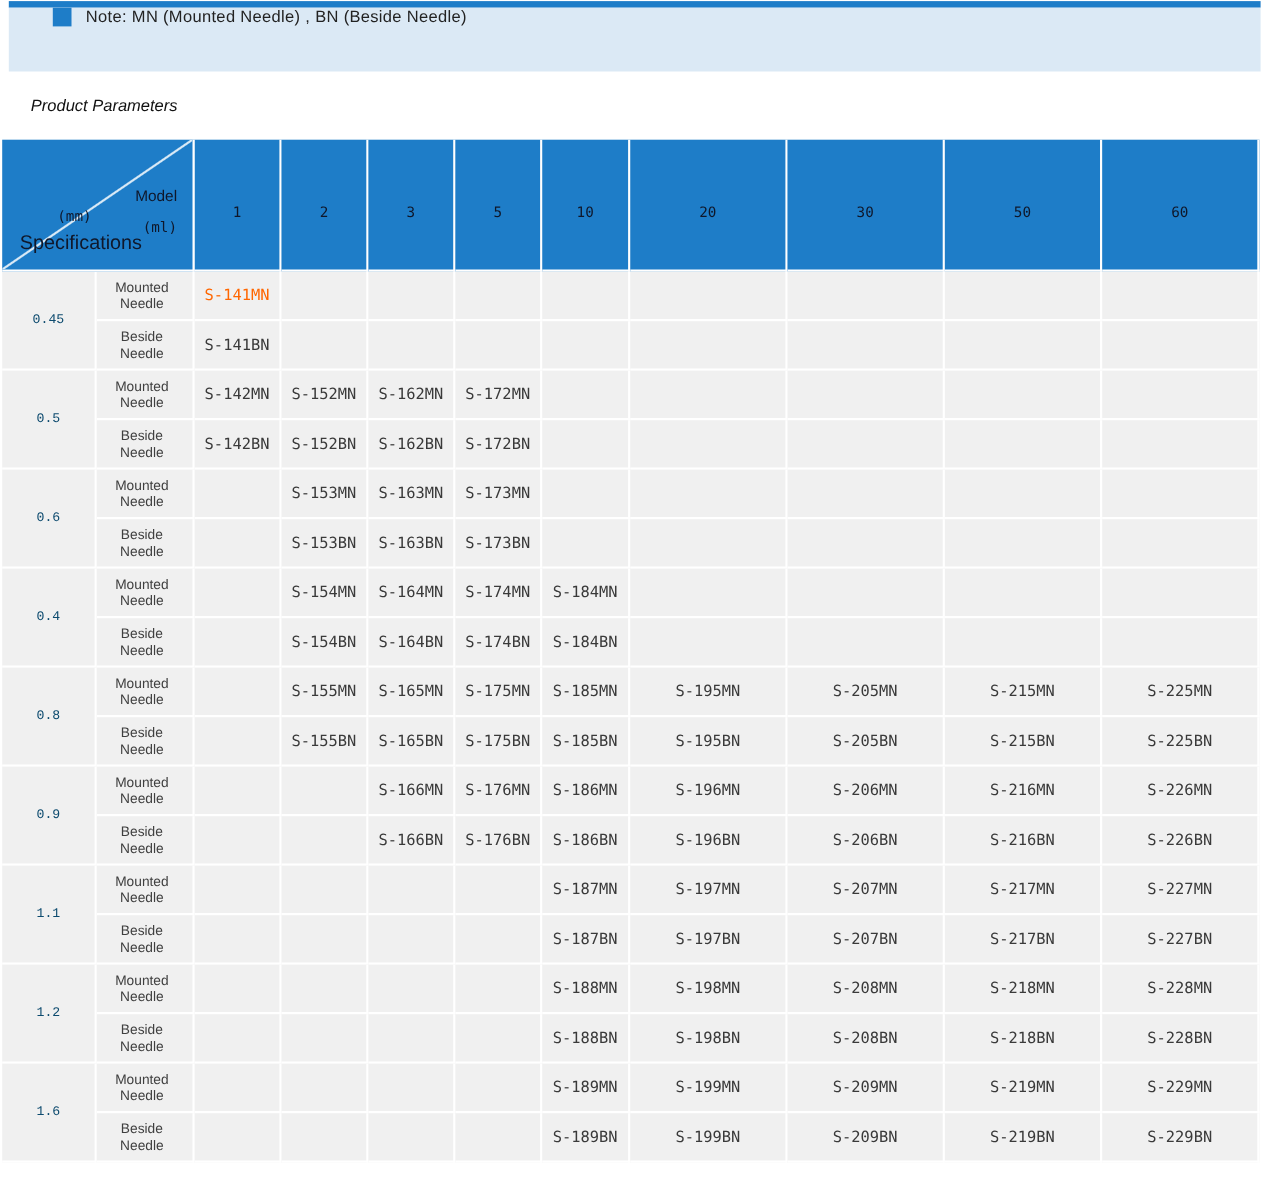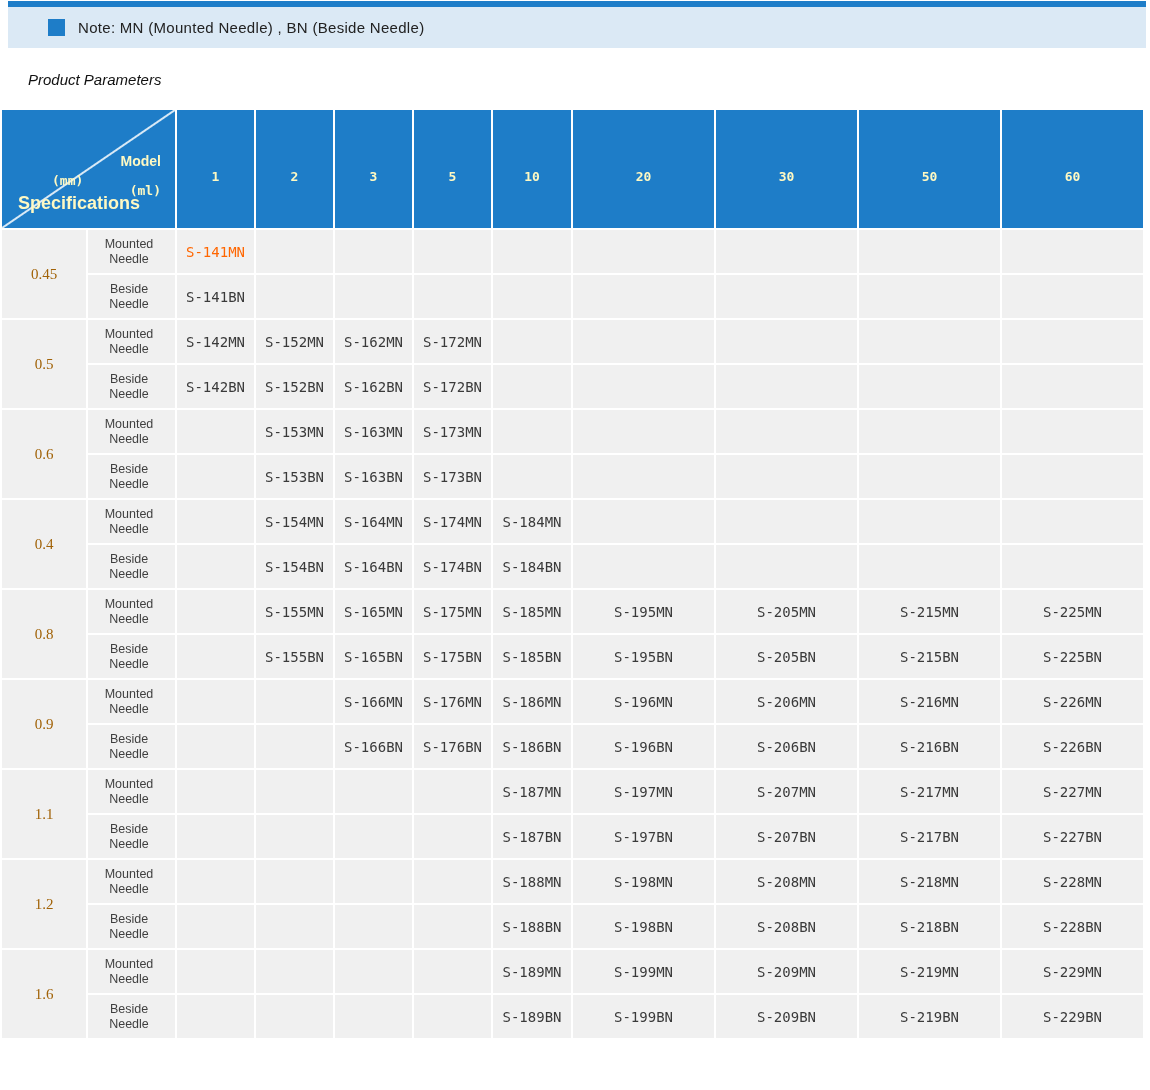--- a/index.html
+++ b/index.html
@@ -12,23 +12,23 @@
   }
 
   
   .top-strip {
     margin: 1px 0 0 8px;
     width: 1138px; height: 6px;
     background: #1e7dc8;
   }
   .note-band {
     margin-left: 8px;
-    width: 1138px; height: 41px;
+    width: 1138px; height: 58px;
     background: #dbe9f5;
-    display: flex; align-items: center;
+    display: flex; align-items: flex-start;
   }
   .note-bullet {
     width: 17px; height: 17px;
     background: #1e7dc8;
     margin-left: 40px;
     flex: 0 0 auto;
   }
   .note-text {
     margin-left: 13px;
     font-size: 15px;
@@ -57,22 +57,22 @@
     border-bottom: 2px solid #ffffff;
     padding: 0;
     vertical-align: middle;
     overflow: hidden;
   }
   .spec-table thead tr { height: 120px; }
   .spec-table tbody tr { height: 45px; }
 
   .spec-table th {
     background: #1e7dc8;
-    color: #fef9c3;
-    font-weight: bold;
+    color: #0f172a;
+    font-weight: normal;
   }
   th.model-col {
     font-family: "DejaVu Sans Mono", monospace;
     font-size: 13px;
     text-align: center;
     padding-top: 14px;
   }
 
   
   th.corner-cell { position: relative; }
@@ -87,23 +87,23 @@
   .corner-cell span { position: absolute; white-space: nowrap; }
   .corner-model  { top: 43px; right: 14px; font-size: 14px; }
   .corner-ml     { top: 73px; right: 14px; font-size: 13px; font-family: "DejaVu Sans Mono", monospace; }
   .corner-mm     { top: 63px; left: 50px;  font-size: 13px; font-family: "DejaVu Sans Mono", monospace; }
   .corner-specs  { top: 83px; left: 16px;  font-size: 18px; }
 
   .spec-table td { background: #f0f0f0; }
 
   td.spec-cell {
     text-align: center;
-    font-family: Liberation Serif, serif;
-    font-size: 15px;
-    color: #a16207;
+    font-family: Liberation Mono, monospace;
+    font-size: 12px;
+    color: #0c4a6e;
   }
   td.needle-cell { text-align: center; }
   .needle-label {
     display: block;
     width: 62px;
     margin-left: 10px;
     font-size: 12.5px;
     line-height: 15px;
     color: #3f3f3f;
   }

